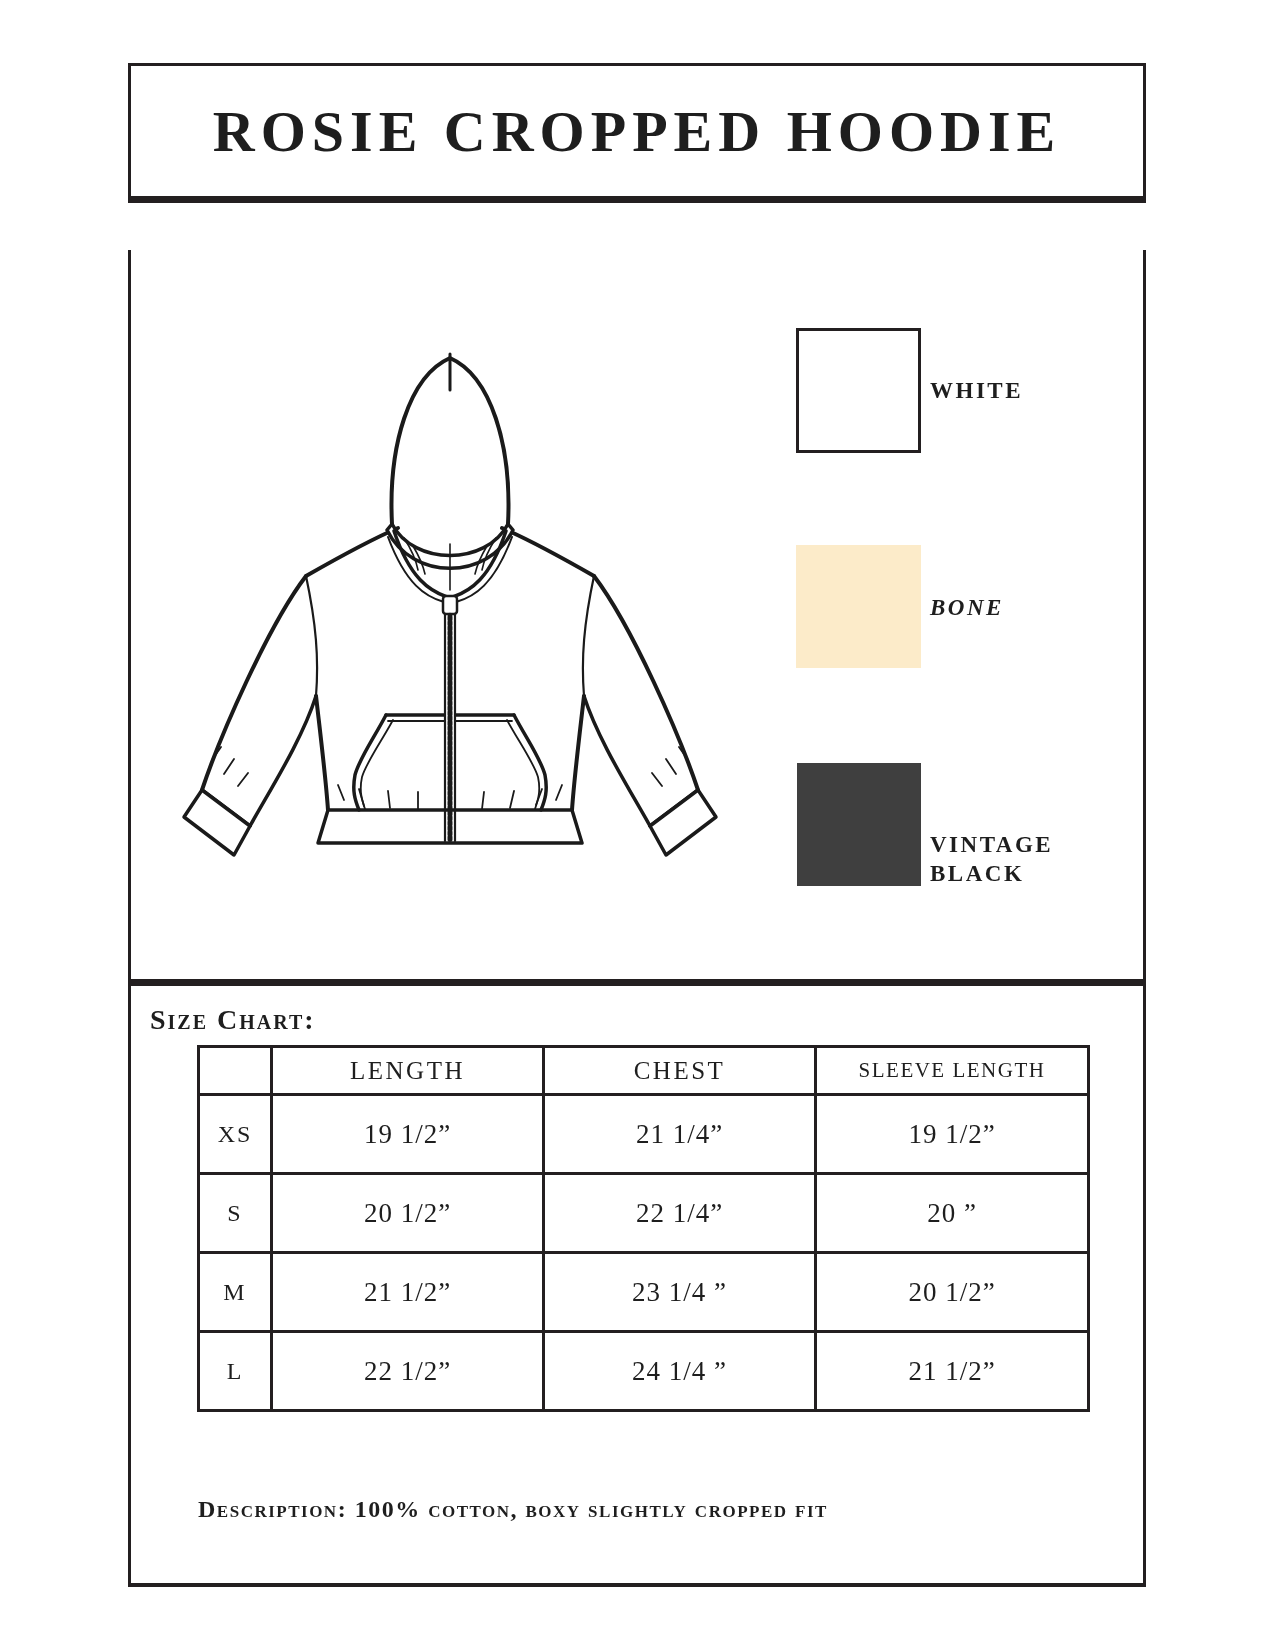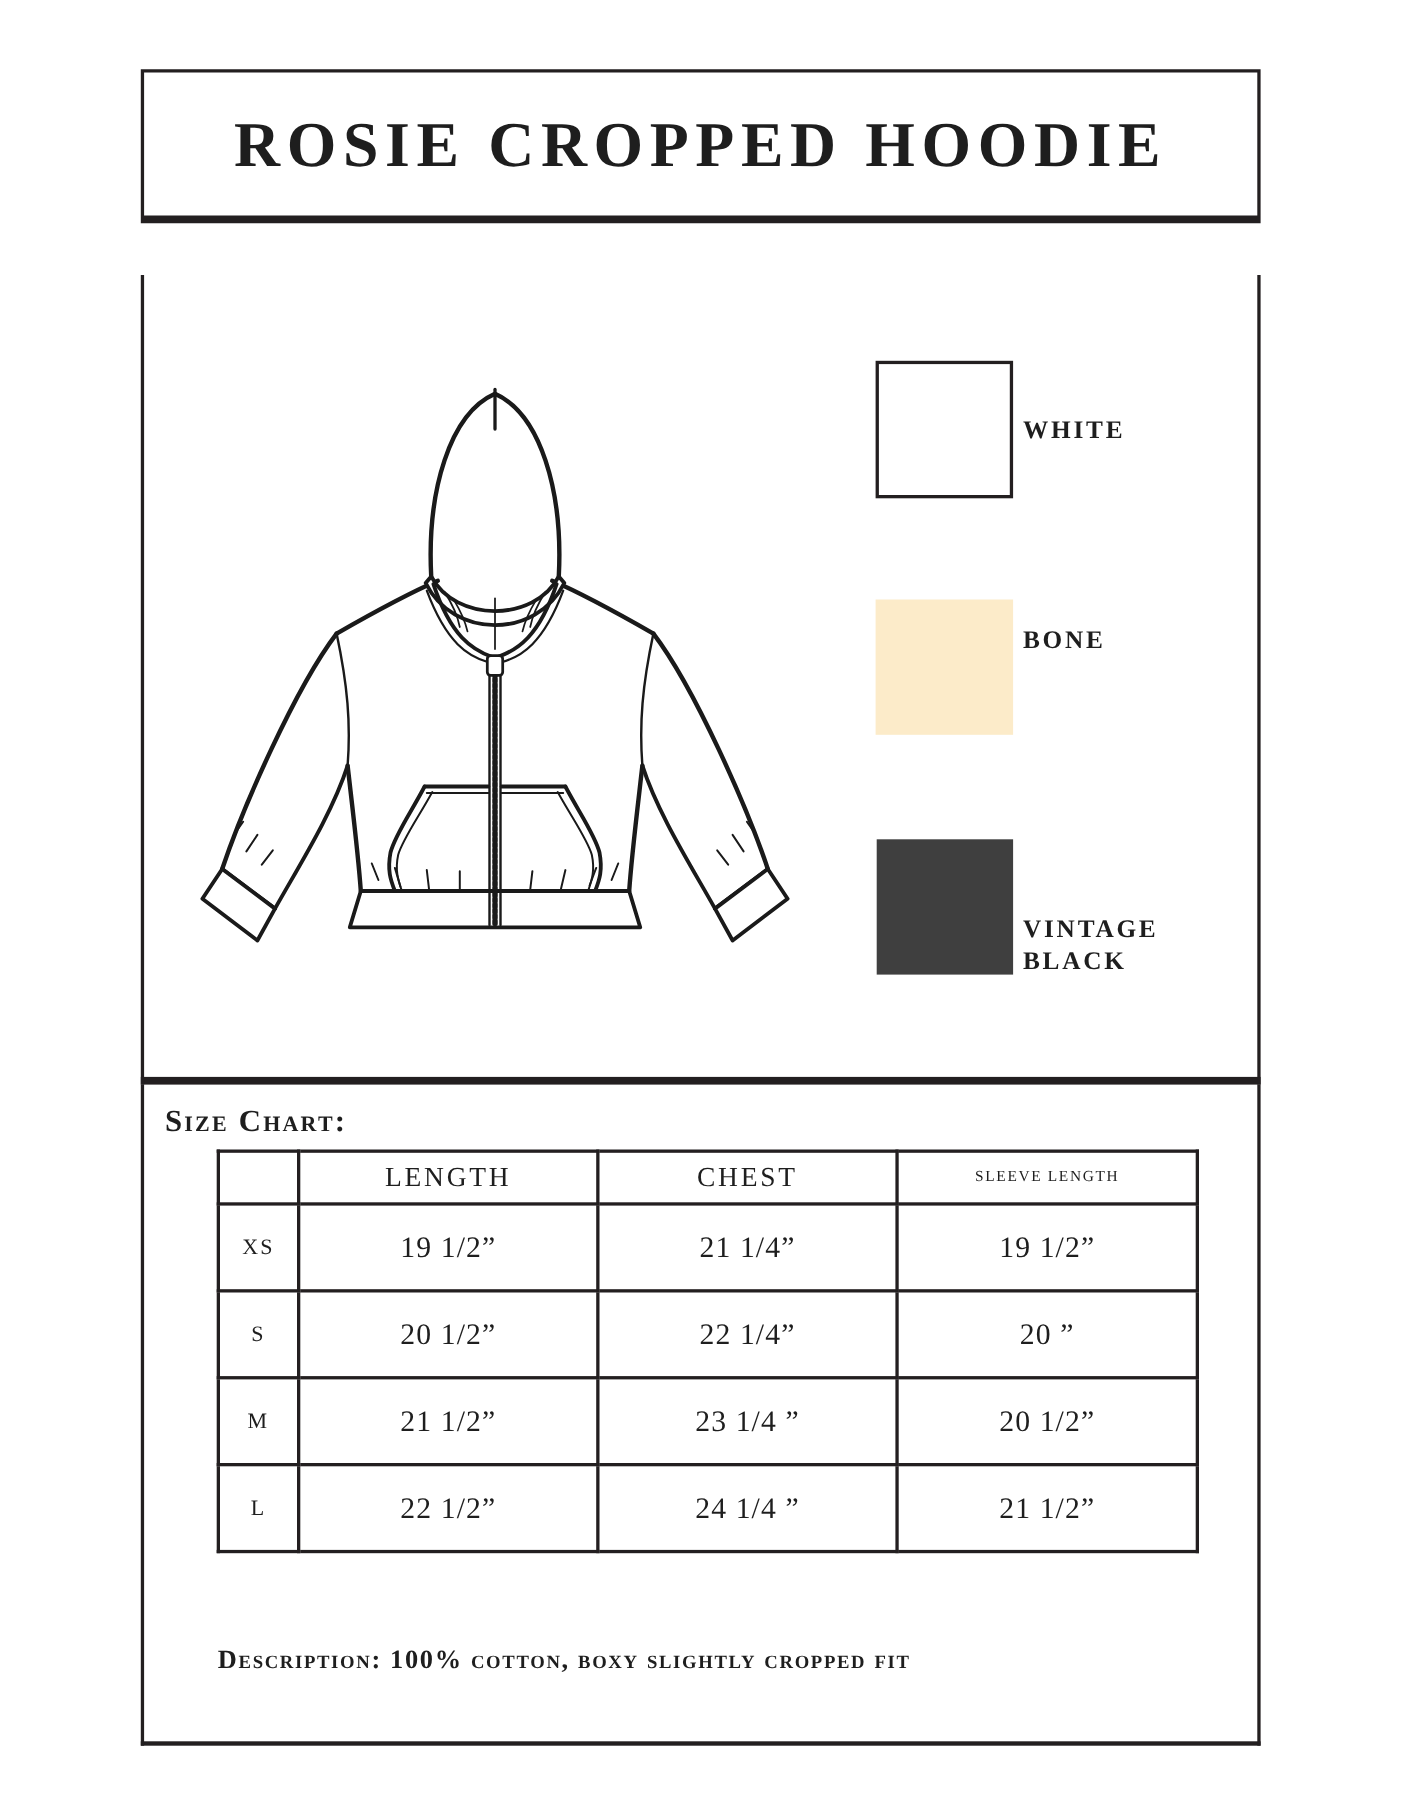--- a/index.html
+++ b/index.html
@@ -33,39 +33,39 @@
   
   .swatch{box-sizing:border-box;}
   #swatch-white{left:796px;top:328px;width:125px;height:125px;background:#ffffff;border:3px solid #231f20;}
   #swatch-bone{left:796px;top:545px;width:125px;height:123px;background:#fcebc9;}
   #swatch-vintage-black{left:797px;top:763px;width:124px;height:123px;background:#3f3f3f;}
   .swatch-label{
     left:930px;width:148px;font-weight:bold;font-size:23px;letter-spacing:2.5px;
     line-height:29px;
   }
   #label-white{top:376px;}
-  #label-bone{top:567px;}
+  #label-bone{top:593px;font-style:italic;}
   #label-vintage-black{top:798px;margin-top:32px;}
   
   #size-chart-label{
     left:150px;top:1004px;font-size:28px;font-weight:bold;
     font-variant:small-caps;letter-spacing:2px;
   }
   #size-chart-table{
     left:197px;top:1045px;width:890px;border-collapse:collapse;table-layout:fixed;
   }
   #size-chart-table th,#size-chart-table td{
     border:3px solid #231f20;text-align:center;vertical-align:middle;
     font-weight:normal;padding:0;
   }
   #size-chart-table thead tr{height:48px;}
   #size-chart-table tbody tr{height:79px;}
   th.h-col{font-size:25px;letter-spacing:2.5px;}
-  th.h-col-small{font-size:14px;letter-spacing:1.5px;}
-  td.size-cell{font-size:20px;letter-spacing:2px;}
+  th.h-col-small{font-size:21px;letter-spacing:1.5px;}
+  td.size-cell{font-size:24px;letter-spacing:2px;}
   td.val-cell{font-size:27px;letter-spacing:1px;}
   
   #description-line{
     left:198px;top:1496px;font-size:24px;font-weight:bold;
     font-variant:small-caps;letter-spacing:1.5px;
   }
 </style>
 </head>
 <body>
 

